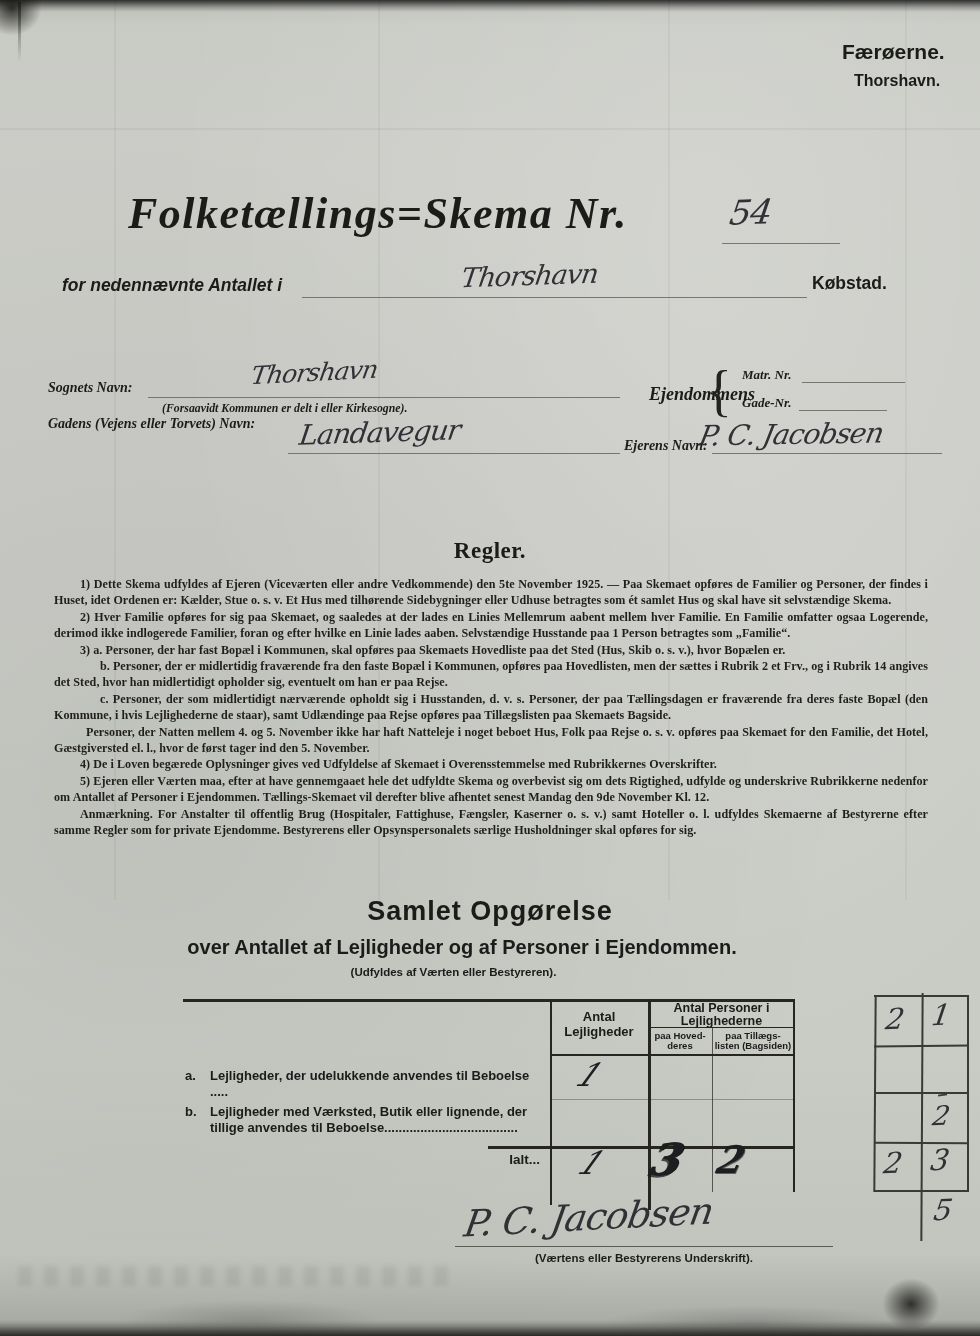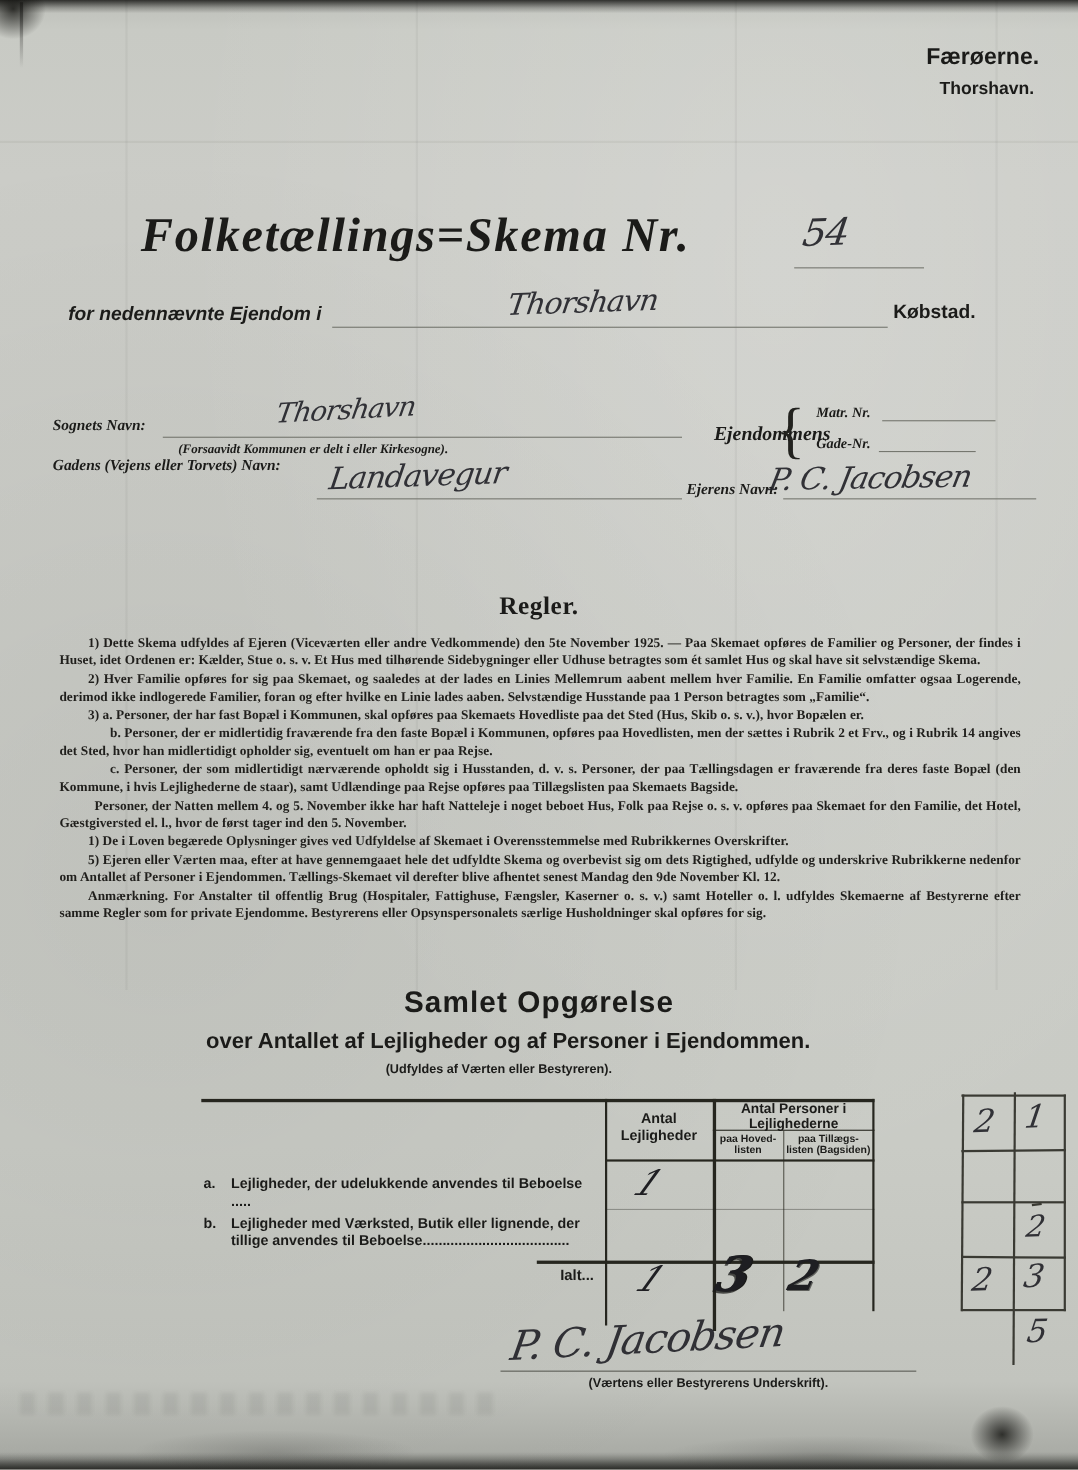--- a/index.html
+++ b/index.html
@@ -63,21 +63,21 @@
   <div class="smudge" style="left:120px;top:1300px;width:260px;height:40px;"></div>
   <div class="smudge" style="left:600px;top:1305px;width:300px;height:36px;"></div>
 
   <div class="abs sans b" style="left:842px;top:40px;font-size:21px;">Færøerne.</div>
   <div class="abs sans b" style="left:854px;top:72px;font-size:16px;">Thorshavn.</div>
 
   <div class="abs serif b i" style="left:128px;top:188px;font-size:44px;letter-spacing:1.5px;">Folketællings=Skema Nr.</div>
   <div class="abs hw" style="left:730px;top:192px;font-size:34px;">54</div>
   <div class="fline" style="left:722px;top:243px;width:118px;"></div>
 
-  <div class="abs sans b i" style="left:62px;top:275px;font-size:17.5px;">for nedennævnte Ejendom i</div>
+  <div class="abs sans b i" style="left:62px;top:275px;font-size:17.5px;">for nedennævnte Antallet i</div>
   <div class="fline" style="left:302px;top:297px;width:505px;"></div>
   <div class="abs hw" style="left:462px;top:260px;font-size:27px;">Thorshavn</div>
   <div class="abs sans b" style="left:812px;top:273px;font-size:17.5px;">Købstad.</div>
 
   <div class="abs serif b i" style="left:48px;top:380px;font-size:14px;">Sognets Navn:</div>
   <div class="fline" style="left:148px;top:397px;width:472px;"></div>
   <div class="abs hw" style="left:252px;top:358px;font-size:25px;transform:skewX(-12deg) rotate(-3deg);">Thorshavn</div>
   <div class="abs serif b i" style="left:162px;top:401px;font-size:11.8px;">(Forsaavidt Kommunen er delt i eller Kirkesogne).</div>
 
   <div class="abs serif b i" style="left:48px;top:416px;font-size:14px;">Gadens (Vejens eller Torvets) Navn:</div>
@@ -96,42 +96,42 @@
   <div class="abs hw" style="left:700px;top:418px;font-size:28px;transform:skewX(-12deg) rotate(-1deg);">P. C. Jacobsen</div>
 
   <div class="abs serif b center" style="left:0;top:538px;width:980px;font-size:23px;letter-spacing:.5px;">Regler.</div>
   <div class="rules">
     <p class="rule">1) Dette Skema udfyldes af Ejeren (Viceværten eller andre Vedkommende) den 5te November 1925. — Paa Skemaet opføres de Familier og Personer, der findes i Huset, idet Ordenen er: Kælder, Stue o. s. v.  Et Hus med tilhørende Sidebygninger eller Udhuse betragtes som ét samlet Hus og skal have sit selvstændige Skema.</p>
     <p class="rule">2) Hver Familie opføres for sig paa Skemaet, og saaledes at der lades en Linies Mellemrum aabent mellem hver Familie.  En Familie omfatter ogsaa Logerende, derimod ikke indlogerede Familier, foran og efter hvilke en Linie lades aaben.  Selvstændige Husstande paa 1 Person betragtes som „Familie“.</p>
     <p class="rule">3) a. Personer, der har fast Bopæl i Kommunen, skal opføres paa Skemaets Hovedliste paa det Sted (Hus, Skib o. s. v.), hvor Bopælen er.</p>
     <p class="rule sub">b. Personer, der er midlertidig fraværende fra den faste Bopæl i Kommunen, opføres paa Hovedlisten, men der sættes i Rubrik 2 et Frv., og i Rubrik 14 angives det Sted, hvor han midlertidigt opholder sig, eventuelt om han er paa Rejse.</p>
     <p class="rule sub">c. Personer, der som midlertidigt nærværende opholdt sig i Husstanden, d. v. s. Personer, der paa Tællingsdagen er fraværende fra deres faste Bopæl (den Kommune, i hvis Lejlighederne de staar), samt Udlændinge paa Rejse opføres paa Tillægslisten paa Skemaets Bagside.</p>
     <p class="rule cont">Personer, der Natten mellem 4. og 5. November ikke har haft Natteleje i noget beboet Hus, Folk paa Rejse o. s. v. opføres paa Skemaet for den Familie, det Hotel, Gæstgiversted el. l., hvor de først tager ind den 5. November.</p>
-    <p class="rule">1) De i Loven begærede Oplysninger gives ved Udfyldelse af Skemaet i Overensstemmelse med Rubrikkernes Overskrifter.</p>
+    <p class="rule">4) De i Loven begærede Oplysninger gives ved Udfyldelse af Skemaet i Overensstemmelse med Rubrikkernes Overskrifter.</p>
     <p class="rule">5) Ejeren eller Værten maa, efter at have gennemgaaet hele det udfyldte Skema og overbevist sig om dets Rigtighed, udfylde og underskrive Rubrikkerne nedenfor om Antallet af Personer i Ejendommen.  Tællings-Skemaet vil derefter blive afhentet senest Mandag den 9de November Kl. 12.</p>
     <p class="rule">Anmærkning.  For Anstalter til offentlig Brug (Hospitaler, Fattighuse, Fængsler, Kaserner o. s. v.) samt Hoteller o. l. udfyldes Skemaerne af Bestyrerne efter samme Regler som for private Ejendomme.  Bestyrerens eller Opsynspersonalets særlige Husholdninger skal opføres for sig.</p>
   </div>
 
   <div class="abs sans b center" style="left:0;top:896px;width:980px;font-size:27px;letter-spacing:1px;">Samlet Opgørelse</div>
   <div class="abs sans b center" style="left:0;top:936px;width:924px;font-size:20px;">over Antallet af Lejligheder og af Personer i Ejendommen.</div>
   <div class="abs sans b center" style="left:0;top:966px;width:907px;font-size:11.5px;">(Udfyldes af Værten eller Bestyreren).</div>
 
   <div class="tline" style="left:183px;top:999px;width:612px;height:3px;"></div>
   <div class="tline" style="left:550px;top:999px;width:2px;height:206px;"></div>
   <div class="tline" style="left:648px;top:999px;width:2.5px;height:211px;"></div>
   <div class="tline" style="left:712px;top:1028px;width:1px;height:164px;background:#55554d;"></div>
   <div class="tline" style="left:793px;top:999px;width:2px;height:193px;"></div>
   <div class="tline" style="left:648px;top:1027px;width:147px;height:1.3px;"></div>
   <div class="tline" style="left:550px;top:1054px;width:245px;height:2.2px;"></div>
   <div class="tline" style="left:550px;top:1099px;width:245px;height:1px;background:rgba(38,38,31,.35);"></div>
   <div class="tline" style="left:488px;top:1146px;width:307px;height:3px;"></div>
 
   <div class="abs sans b center" style="left:552px;top:1009px;width:94px;font-size:13px;line-height:15px;">Antal Lejligheder</div>
   <div class="abs sans b center" style="left:651px;top:1002px;width:141px;font-size:12.5px;line-height:13px;">Antal Personer i Lejlighederne</div>
-  <div class="abs sans b center" style="left:650px;top:1031px;width:60px;font-size:9.5px;line-height:10px;">paa Hoved- listen</div>
+  <div class="abs sans b center" style="left:650px;top:1031px;width:60px;font-size:9.5px;line-height:10px;">paa Hoved- deres</div>
   <div class="abs sans b center" style="left:713px;top:1031px;width:80px;font-size:9.5px;line-height:10px;">paa Tillægs- listen (Bagsiden)</div>
 
   <div class="abs sans b" style="left:185px;top:1068px;font-size:13px;">a.</div>
   <div class="abs sans b" style="left:210px;top:1068px;width:338px;font-size:13px;line-height:15.5px;">Lejligheder, der udelukkende anvendes til Beboelse .....</div>
   <div class="abs sans b" style="left:185px;top:1104px;font-size:13px;">b.</div>
   <div class="abs sans b" style="left:210px;top:1104px;width:340px;font-size:13px;line-height:15.5px;">Lejligheder med Værksted, Butik eller lignende, der tillige anvendes til Beboelse.....................................</div>
   <div class="abs sans b" style="left:440px;top:1152px;width:100px;text-align:right;font-size:13.5px;">Ialt...</div>
 
   <div class="abs hw-num" style="left:580px;top:1056px;font-size:32px;transform:skewX(-28deg);">1</div>
   <div class="abs hw-num" style="left:582px;top:1144px;font-size:32px;transform:skewX(-28deg);">1</div>

